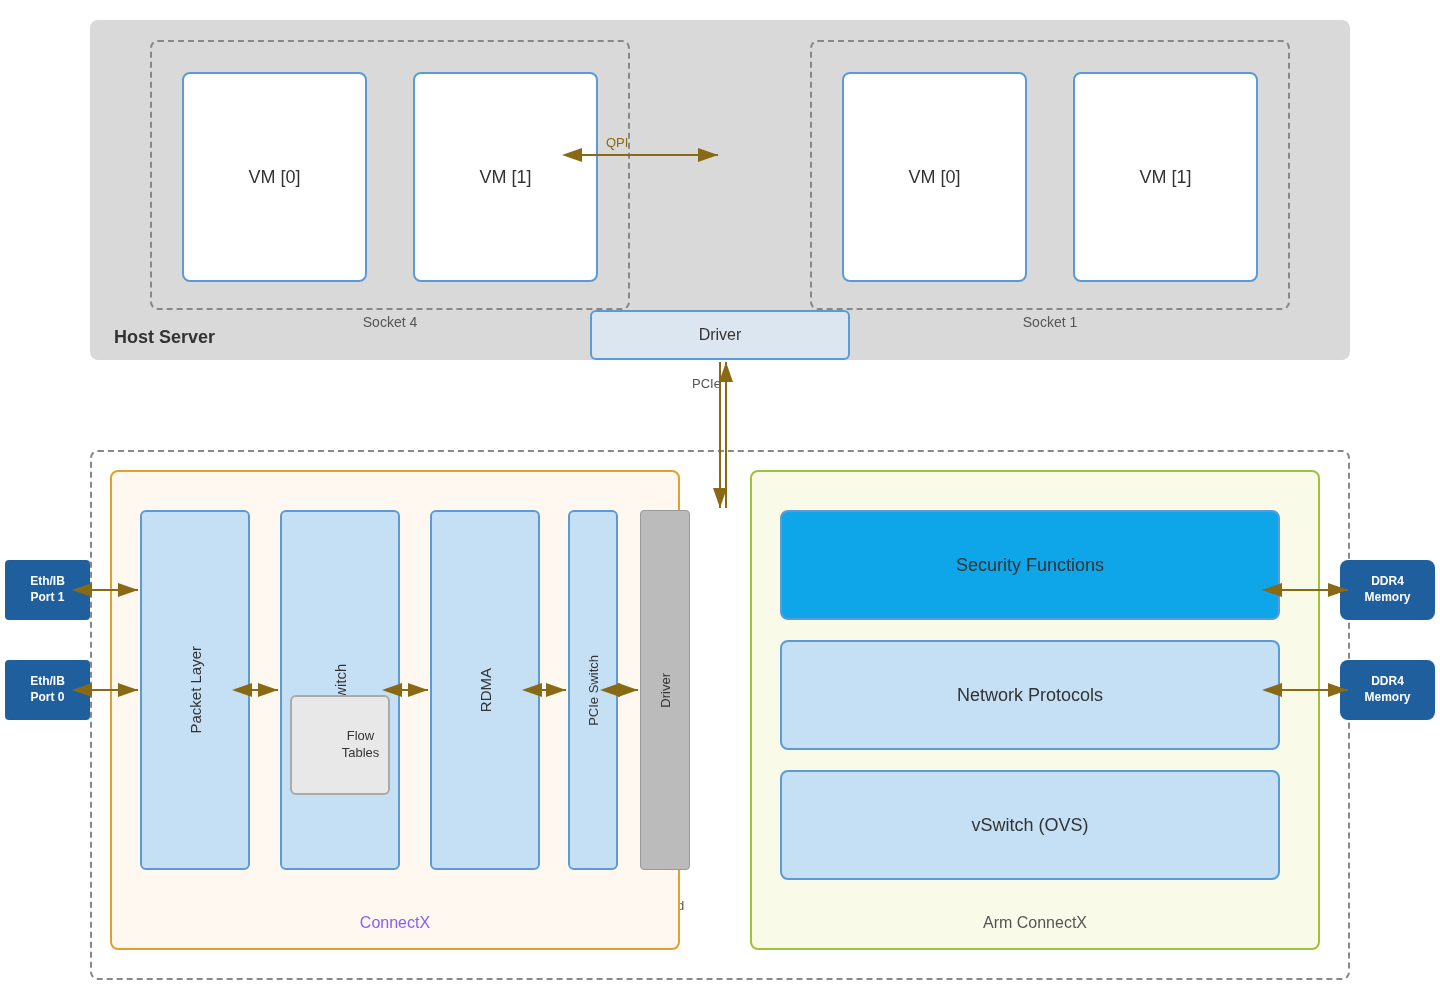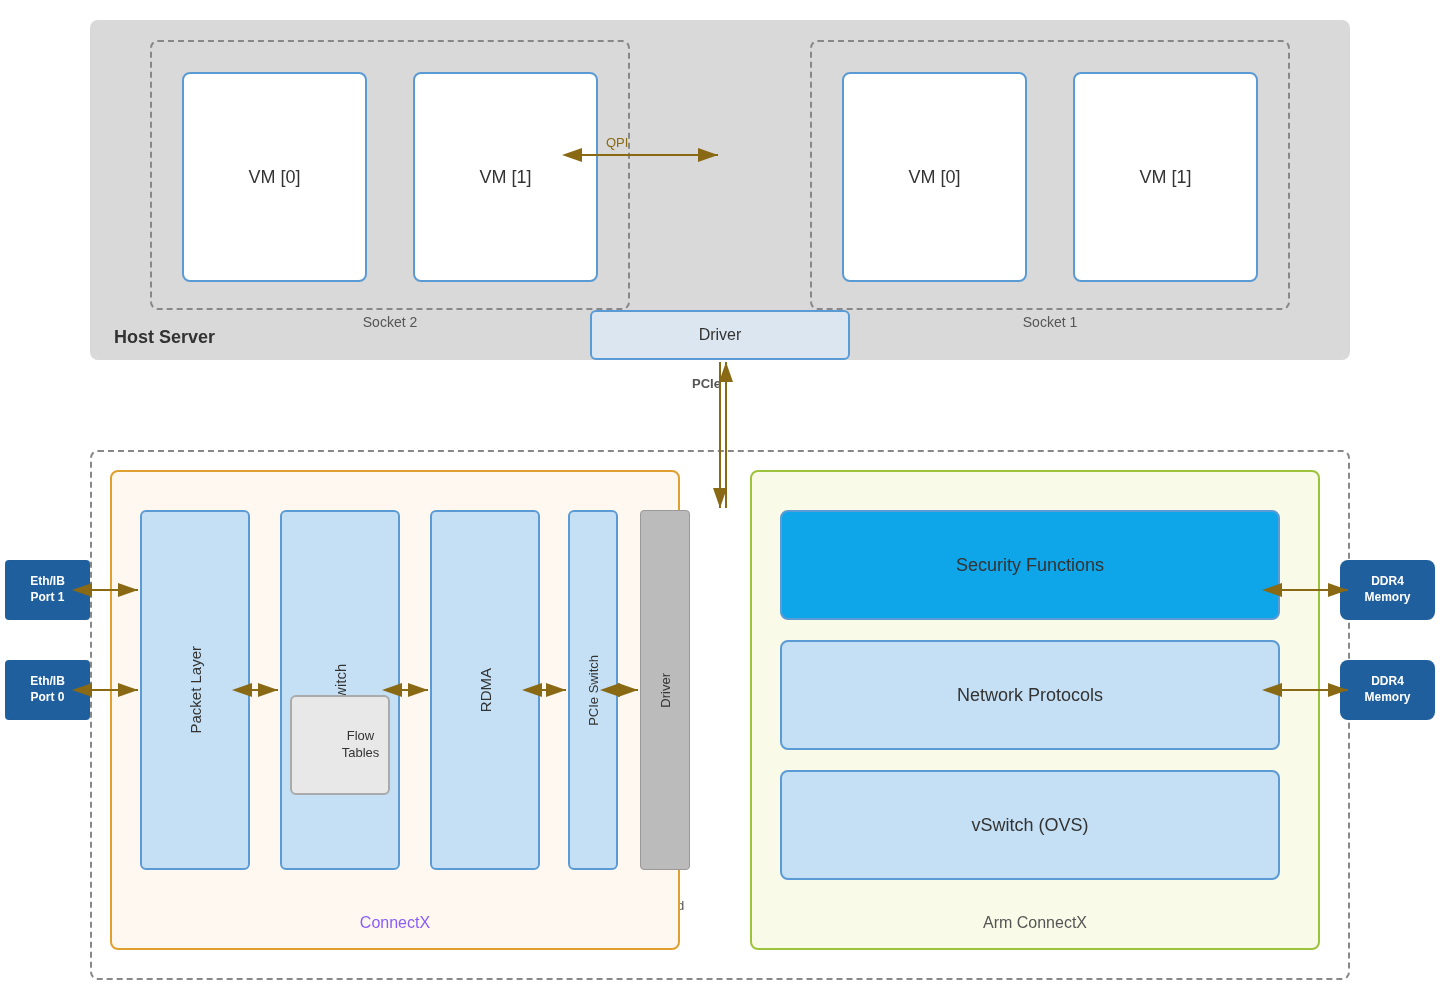--- a/index.html
+++ b/index.html
@@ -129,21 +129,20 @@
       color: #8a6914;
     }
 
     
     .pcie-label-host {
       position: absolute;
       top: 376px;
       left: 692px;
       font-size: 13px;
       color: #555;
-      font-weight: bold;
     }
 
     
     .bluefields-section {
       position: absolute;
       top: 450px;
       left: 90px;
       width: 1260px;
       height: 530px;
       border: 2px dashed #888;
@@ -448,21 +447,21 @@
 
   <div class="host-server">
 
     <div class="socket2">
       <div class="vm-box s2-vm0">
         <span>VM [0]</span>
       </div>
       <div class="vm-box s2-vm1">
         <span>VM [1]</span>
       </div>
-      <div class="socket2-label">Socket 2</div>
+      <div class="socket2-label">Socket 4</div>
     </div>
 
     <div class="socket1">
       <div class="vm-box s1-vm0">
         <span>VM [0]</span>
       </div>
       <div class="vm-box s1-vm1">
         <span>VM [1]</span>
       </div>
       <div class="socket1-label">Socket 1</div>

